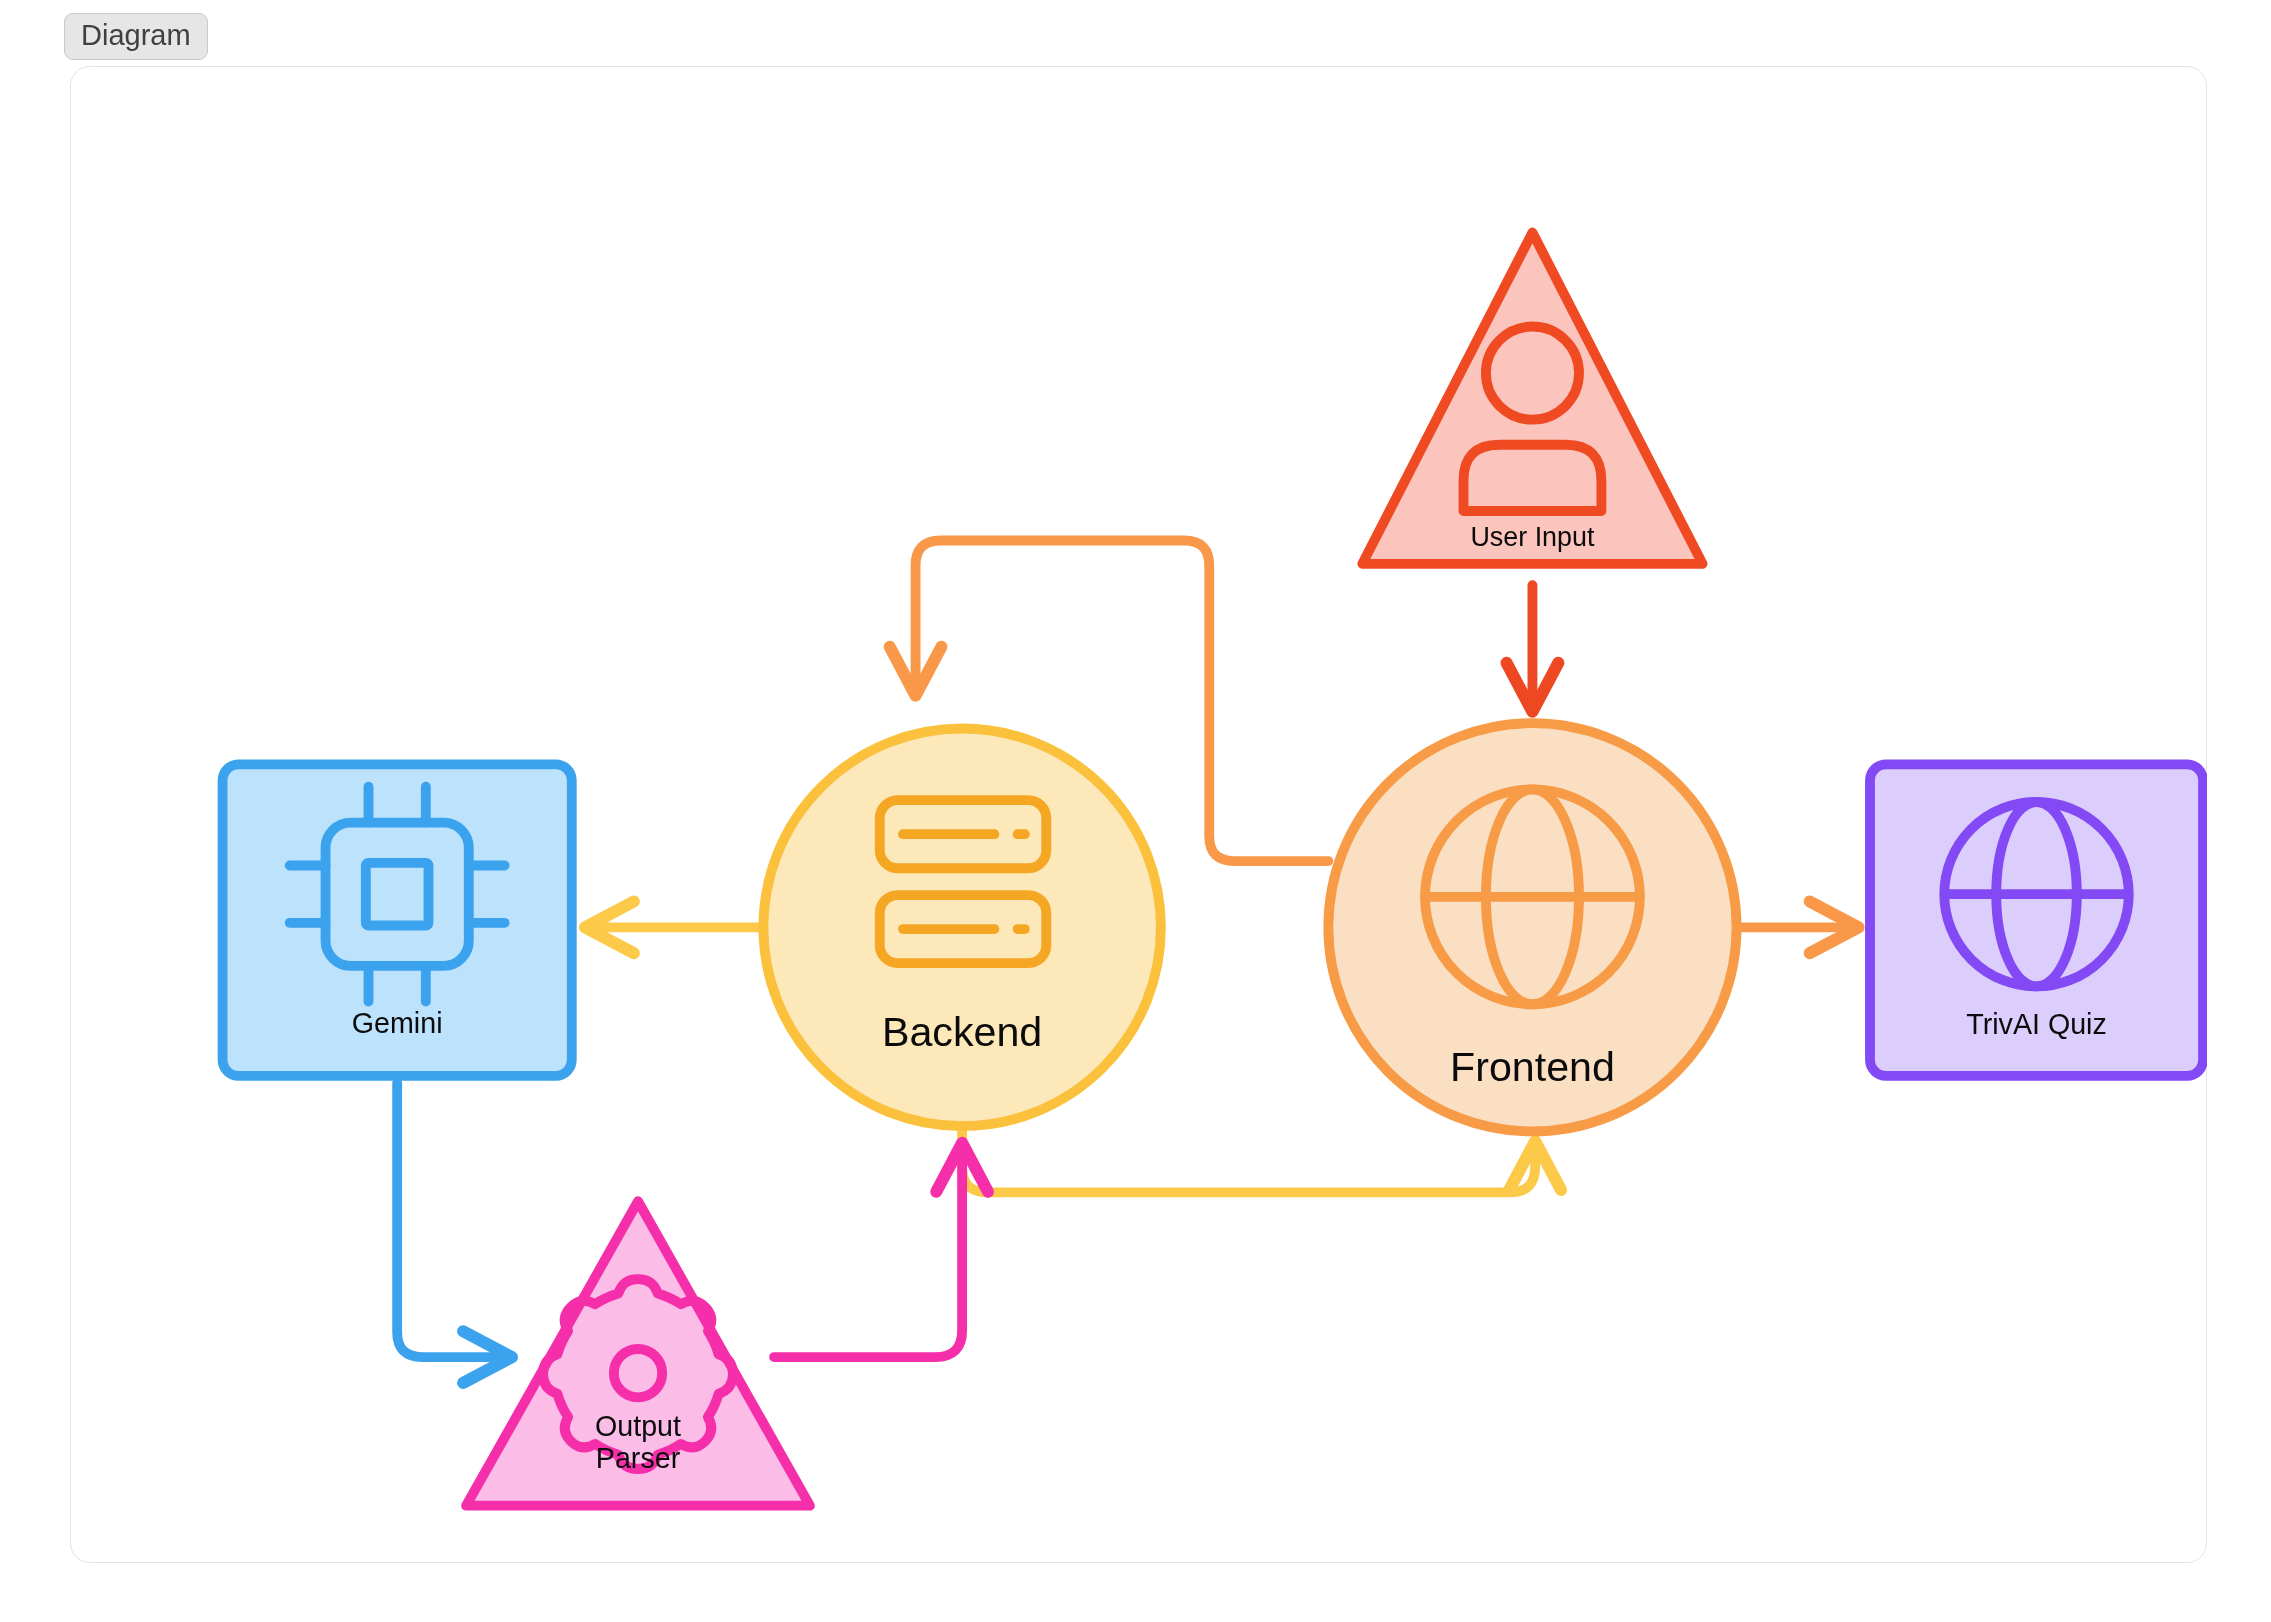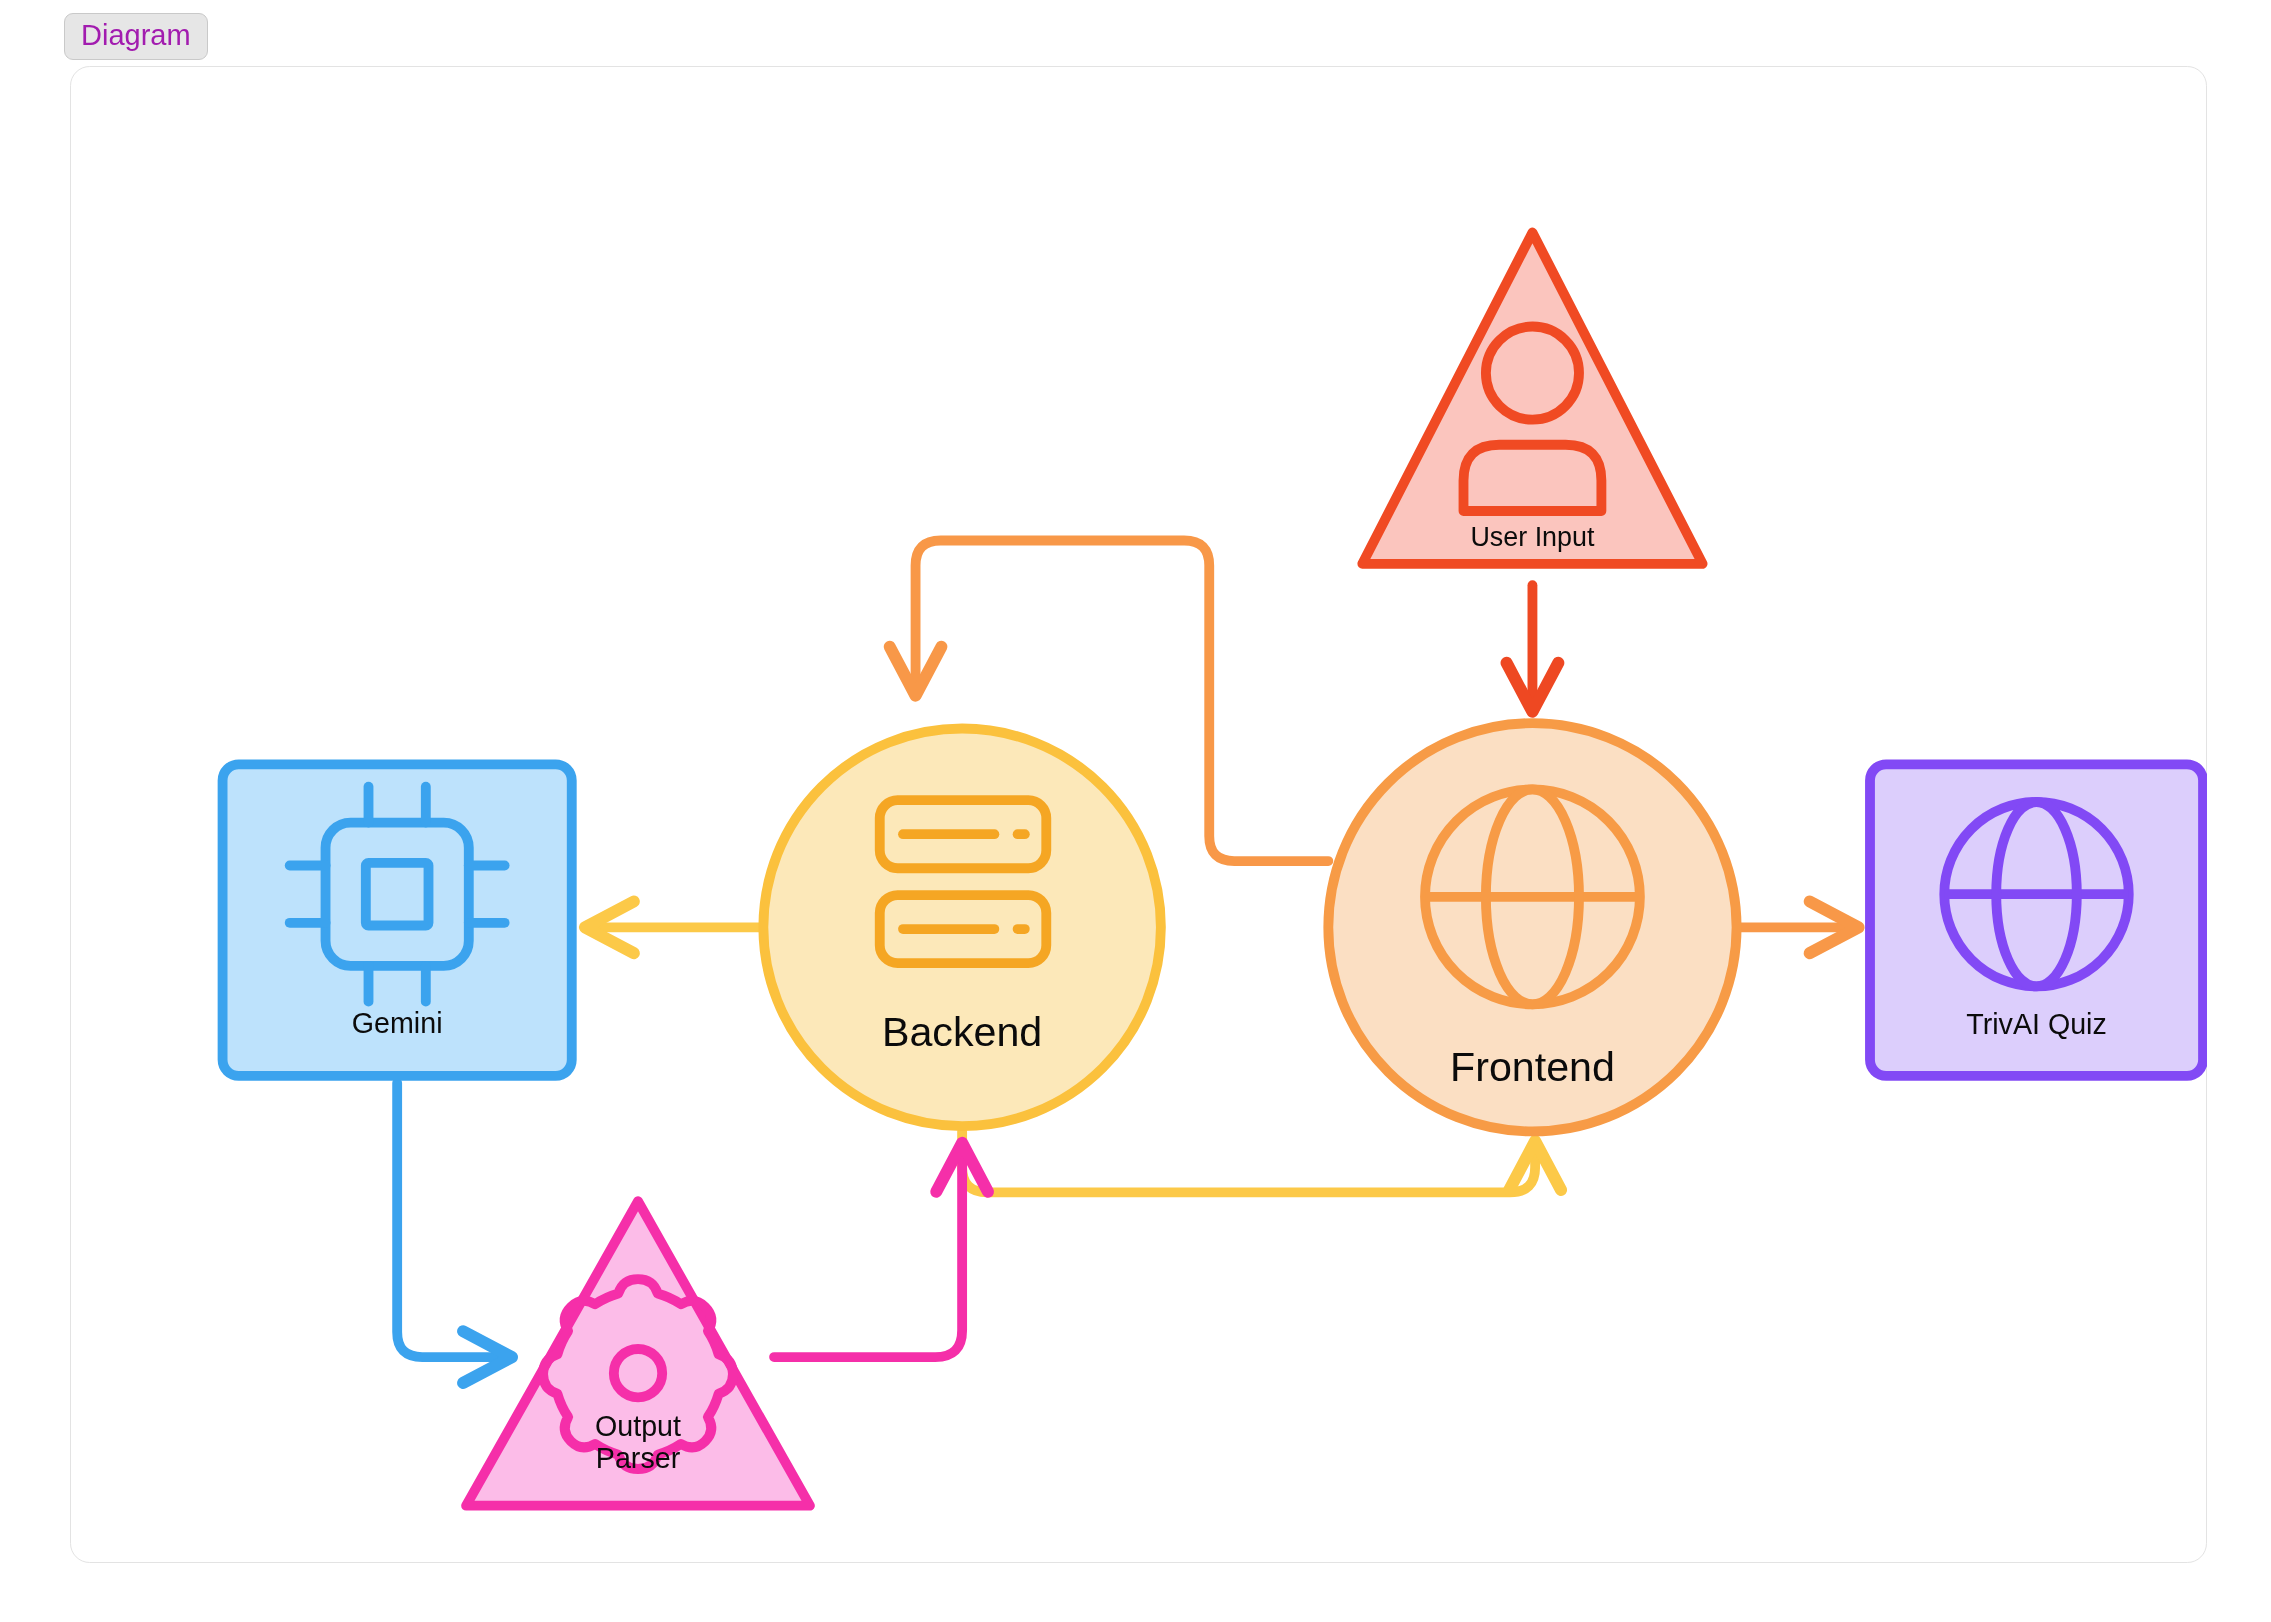--- a/index.html
+++ b/index.html
@@ -18,21 +18,21 @@
   #badge {
     position: absolute;
     left: 64px;
     top: 12.5px;
     background: #e6e6e6;
     border: 0.9px solid #c9c9c9;
     border-radius: 9px;
     padding: 7.2px 16px 9px 16px;
     font-size: 29px;
     line-height: 1;
-    color: #a21caf;
+    color: #404040;
     z-index: 5;
     font-family: "Liberation Sans", sans-serif;
   }
   #canvas-frame {
     position: absolute;
     left: 70px;
     top: 66px;
     width: 2137px;
     height: 1497px;
     border: 1.8px solid #e3e3e3;

